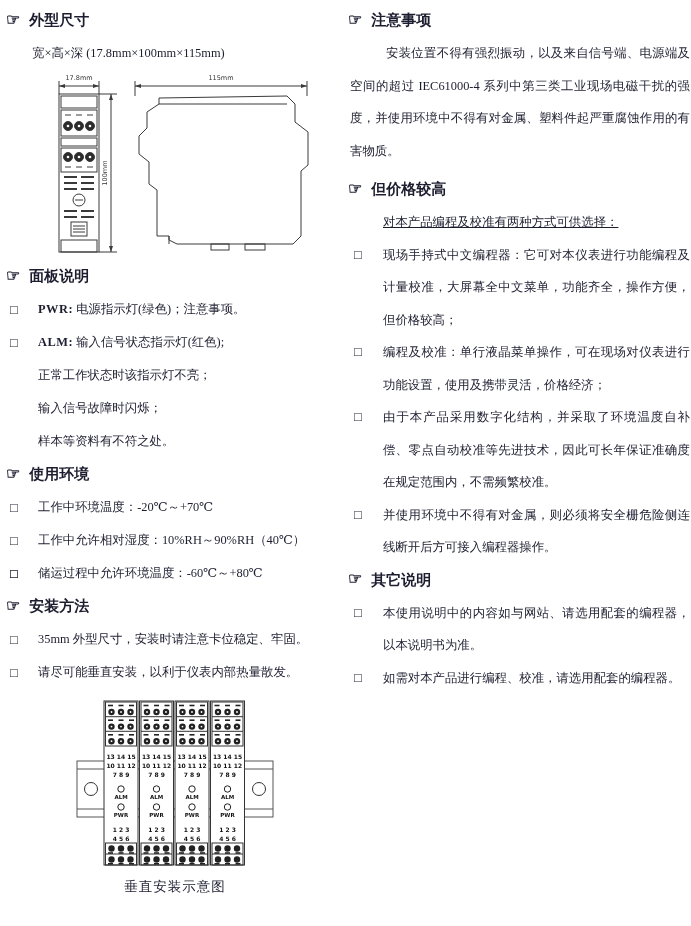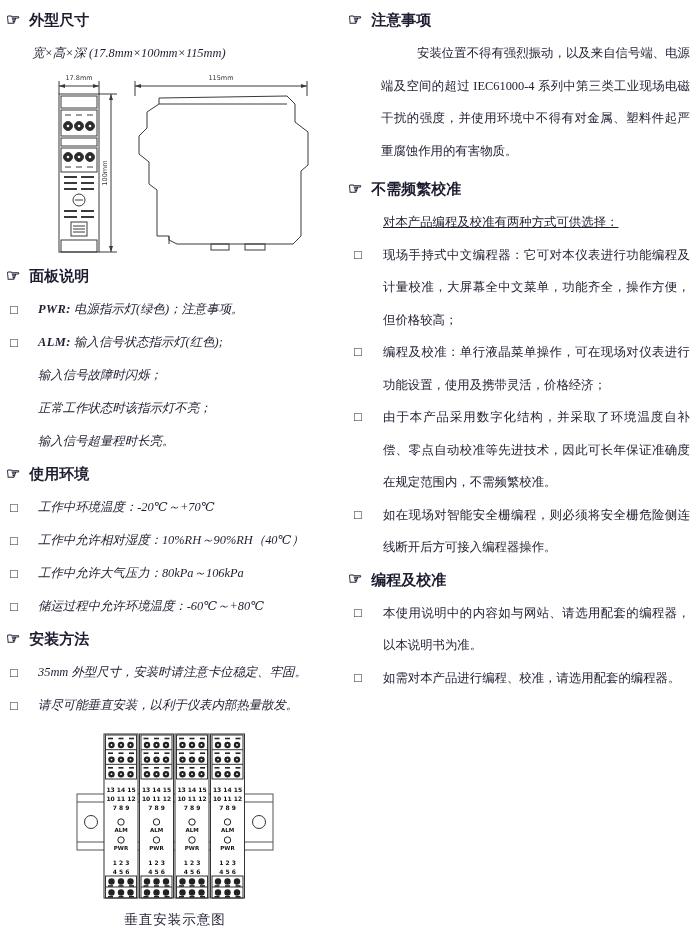--- a/index.html
+++ b/index.html
@@ -9,35 +9,35 @@
     overflow:hidden;
   }
   .col { position:absolute; top:4px; }
   .col-left  { left:6px;   width:338px; }
   .col-right { left:348px; width:342px; }
 
   .sec-head { height:33px; display:flex; align-items:center; gap:9px;
               font-weight:bold; font-size:15px; }
   .hand { font-size:16px; line-height:1; transform:translateY(-1px); }
 
-  .line33 { line-height:33px; font-size:12.4px;font-style:italic; }
+  .line33 { line-height:33px; font-size:12.4px; }
   .line32 { line-height:32.5px; font-size:12.4px; }
 
   .subtitle { padding-left:26px; }
 
   .item { position:relative; text-align:justify; }
   .col-left  .item { padding-left:32px; }
   .col-left  .item .cb { position:absolute; left:4px; top:0; font-size:13px; }
   .col-right .item { padding-left:35px; }
   .col-right .item .cb { position:absolute; left:6px; top:0; font-size:13px; }
   .cont { padding-left:32px; }
 
   .term { font-weight:bold; letter-spacing:.5px; }
 
-  .para { padding-left:2px; text-indent:36px; text-align:justify;margin-left:31px; }
+  .para { padding-left:2px; text-indent:36px; text-align:justify; }
   .intro { padding-left:35px;text-decoration:underline; }
 
   .figure { display:block; margin:0 auto; }
   .caption { text-align:center; font-size:13.5px; letter-spacing:1px;
              line-height:20px; }
 
   svg text { font-family:"DejaVu Sans","Liberation Sans",sans-serif; }
   .dimtxt { font-size:6.5px; fill:#333; }
   .modnum { font-size:6px; font-weight:bold; fill:#111; }
   .modled { font-size:5.5px; font-weight:bold; fill:#111; }
@@ -141,40 +141,39 @@
     <div class="item line33">
       <span class="cb">□</span>
       <span class="term">PWR:</span>
       <span>电源指示灯(绿色)；注意事项。</span>
     </div>
     <div class="item line33">
       <span class="cb">□</span>
       <span class="term">ALM:</span>
       <span>输入信号状态指示灯(红色);</span>
     </div>
+    <div class="cont line33">正常工作状态时该指示灯不亮；</div>
     <div class="cont line33">输入信号故障时闪烁；</div>
-    <div class="cont line33">正常工作状态时该指示灯不亮；</div>
-    <div class="cont line33">输入信号超量程时长亮。</div>
+    <div class="cont line33">样本等资料有不符之处。</div>
 
     <div class="sec-head">
       <span class="hand">☞</span>
       <span>使用环境</span>
     </div>
 
     <div class="item line33">
       <span class="cb">□</span>
       <span>工作中环境温度：-20℃～+70℃</span>
     </div>
     <div class="item line33">
       <span class="cb">□</span>
       <span>工作中允许相对湿度：10%RH～90%RH（40℃）</span>
     </div>
     <div class="item line33">
       <span class="cb">□</span>
-      <span>工作中允许大气压力：80kPa～106kPa</span>
     </div>
     <div class="item line33">
       <span class="cb">□</span>
       <span>储运过程中允许环境温度：-60℃～+80℃</span>
     </div>
 
     <div class="sec-head">
       <span class="hand">☞</span>
       <span>安装方法</span>
     </div>
@@ -276,45 +275,45 @@
 
     <div class="sec-head">
       <span class="hand">☞</span>
       <span>注意事项</span>
     </div>
 
     <div class="para line32">安装位置不得有强烈振动，以及来自信号端、电源端及空间的超过 IEC61000-4 系列中第三类工业现场电磁干扰的强度，并使用环境中不得有对金属、塑料件起严重腐蚀作用的有害物质。</div>
 
     <div class="sec-head" style="margin-top:6px;">
       <span class="hand">☞</span>
-      <span>不需频繁校准</span>
+      <span>但价格较高</span>
     </div>
 
     <div class="intro line32">对本产品编程及校准有两种方式可供选择：</div>
 
     <div class="item line32">
       <span class="cb">□</span>
       <span>现场手持式中文编程器：它可对本仪表进行功能编程及计量校准，大屏幕全中文菜单，功能齐全，操作方便，但价格较高；</span>
     </div>
     <div class="item line32">
       <span class="cb">□</span>
       <span>编程及校准：单行液晶菜单操作，可在现场对仪表进行功能设置，使用及携带灵活，价格经济；</span>
     </div>
     <div class="item line32">
       <span class="cb">□</span>
       <span>由于本产品采用数字化结构，并采取了环境温度自补偿、零点自动校准等先进技术，因此可长年保证准确度在规定范围内，不需频繁校准。</span>
     </div>
     <div class="item line32">
       <span class="cb">□</span>
-      <span>如在现场对智能安全栅编程，则必须将安全栅危险侧连线断开后方可接入编程器操作。</span>
-    </div>
-
-    <div class="sec-head">
-      <span class="hand">☞</span>
-      <span>编程及校准</span>
+      <span>并使用环境中不得有对金属，则必须将安全栅危险侧连线断开后方可接入编程器操作。</span>
+    </div>
+
+    <div class="sec-head">
+      <span class="hand">☞</span>
+      <span>其它说明</span>
     </div>
 
     <div class="item line32">
       <span class="cb">□</span>
       <span>本使用说明中的内容如与网站、请选用配套的编程器，以本说明书为准。</span>
     </div>
     <div class="item line32">
       <span class="cb">□</span>
       <span>如需对本产品进行编程、校准，请选用配套的编程器。</span>
     </div>

